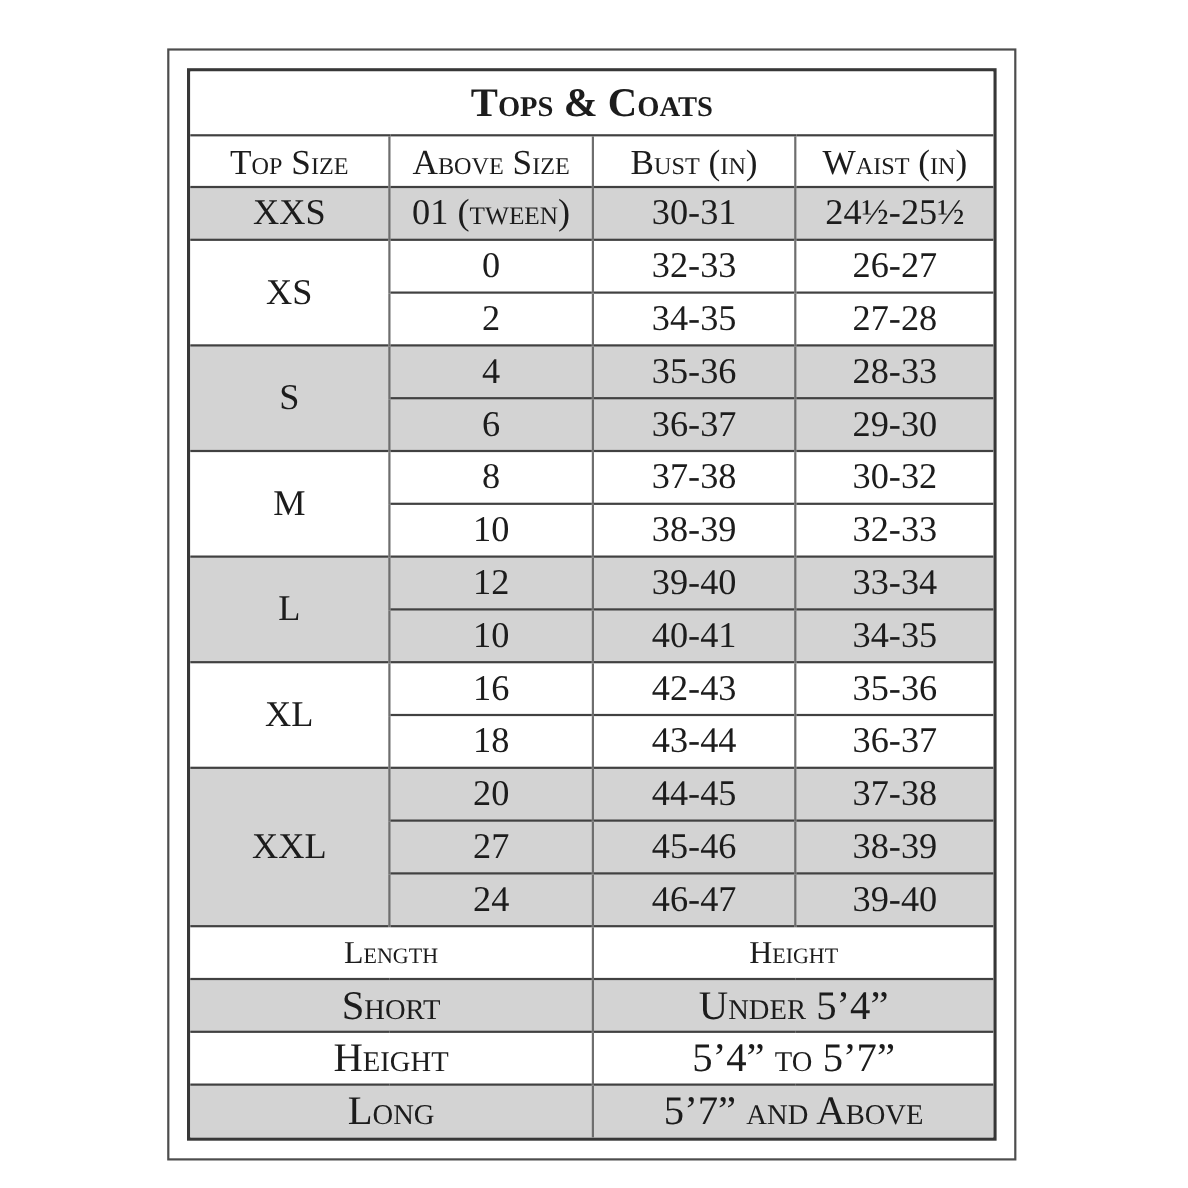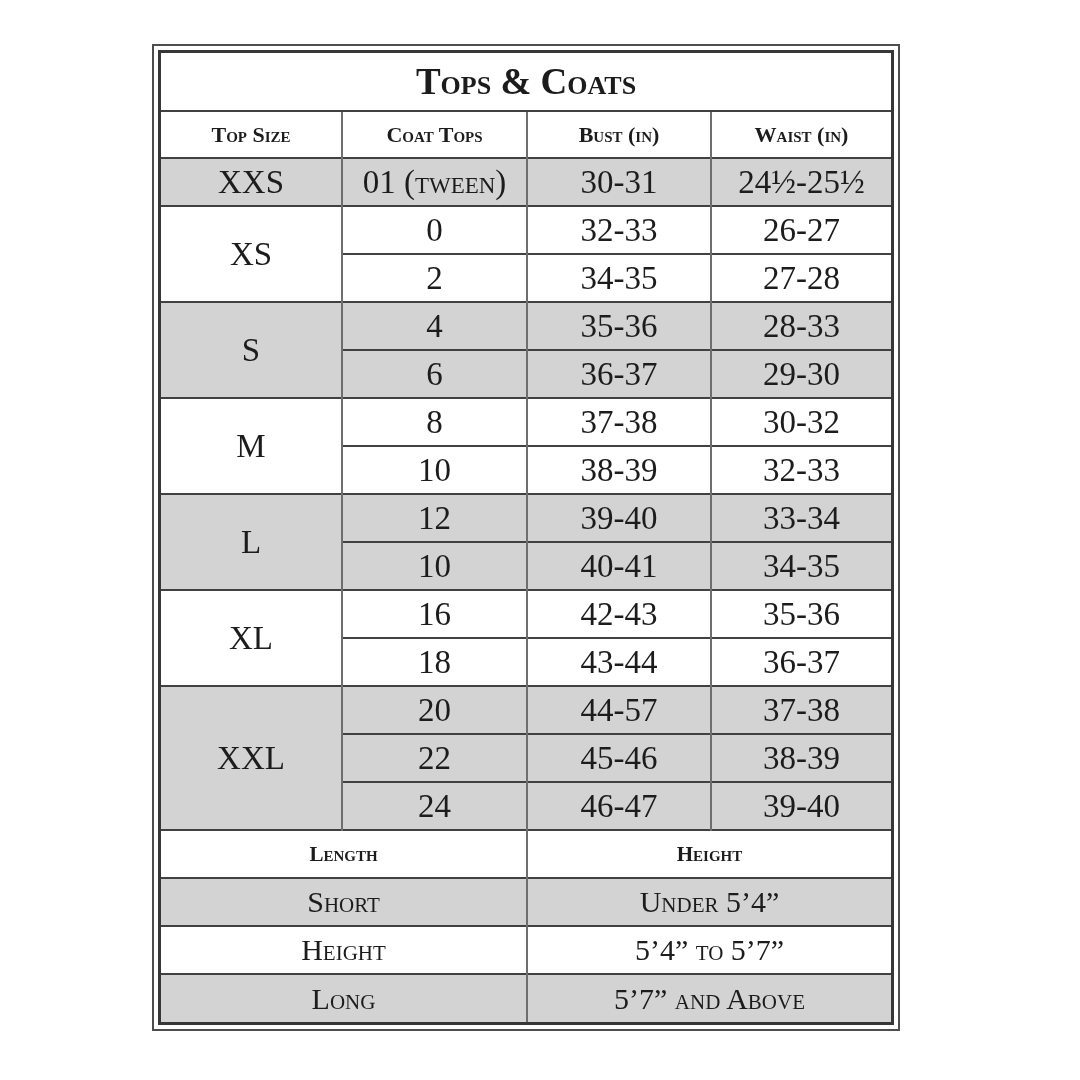--- a/index.html
+++ b/index.html
@@ -12,42 +12,42 @@
   }
   *{box-sizing:border-box;}
   html,body{margin:0;padding:0;}
   body{
     width:1080px;height:1080px;background:#ffffff;position:relative;
     font-family:"Liberation Serif", serif;color:var(--ink);
   }
   .outer-frame{
     position:absolute;left:152px;top:44px;
     border:2px solid var(--frame-outer);
-    padding:4px;background:#ffffff;
+    padding:16px;background:#ffffff;
   }
   .table-frame{
     border:3px solid var(--frame-inner);
   }
   table{
     border-collapse:collapse;table-layout:fixed;width:730px;
     font-variant:small-caps;
   }
   td{
     text-align:center;vertical-align:middle;padding:0;
     height:48px;font-size:33px;line-height:1;
     border-left:2px solid var(--line-v);
     border-top:2px solid var(--line-h);
     background:#ffffff;
   }
   td.first-col{border-left:none;}
   tr.title-row td{border-top:none;height:58px;font-size:37px;font-weight:bold;}
-  tr.header-row td{font-weight:bold;font-size:22px;height:47px;}
+  tr.header-row td{font-weight:normal;font-size:32px;height:47px;}
   tr.shade td{background:var(--shade);}
-  tr.section-header td{font-weight:bold;font-size:21px;}
-  tr.section-row td{font-size:30px;}
+  tr.section-header td{font-weight:normal;font-size:29px;}
+  tr.section-row td{font-size:37px;}
 </style>
 </head>
 <body>
 
 <div class="outer-frame">
   <div class="table-frame">
     <table>
       <colgroup>
         <col style="width:181px">
           <col style="width:185px">
@@ -55,21 +55,21 @@
           <col style="width:180px">
       </colgroup>
 
       <tbody>
           <tr class="title-row">
         <td colspan="4" class="first-col">Tops &amp; Coats</td>
       </tr>
 
       <tr class="header-row">
         <td class="first-col">Top Size</td>
-        <td>Coat Tops</td>
+        <td>Above Size</td>
         <td>Bust (in)</td>
         <td>Waist (in)</td>
       </tr>
 
       <tr class="shade">
         <td class="first-col">XXS</td>
         <td>01 (tween)</td>
         <td>30-31</td>
         <td>24½-25½</td>
       </tr>
@@ -130,25 +130,25 @@
       </tr>
       <tr>
         <td>18</td>
         <td>43-44</td>
         <td>36-37</td>
       </tr>
 
       <tr class="shade">
         <td class="first-col" rowspan="3">XXL</td>
         <td>20</td>
-        <td>44-57</td>
+        <td>44-45</td>
         <td>37-38</td>
       </tr>
       <tr class="shade">
-        <td>22</td>
+        <td>27</td>
         <td>45-46</td>
         <td>38-39</td>
       </tr>
       <tr class="shade">
         <td>24</td>
         <td>46-47</td>
         <td>39-40</td>
       </tr>
 
       <tr class="section-header">

